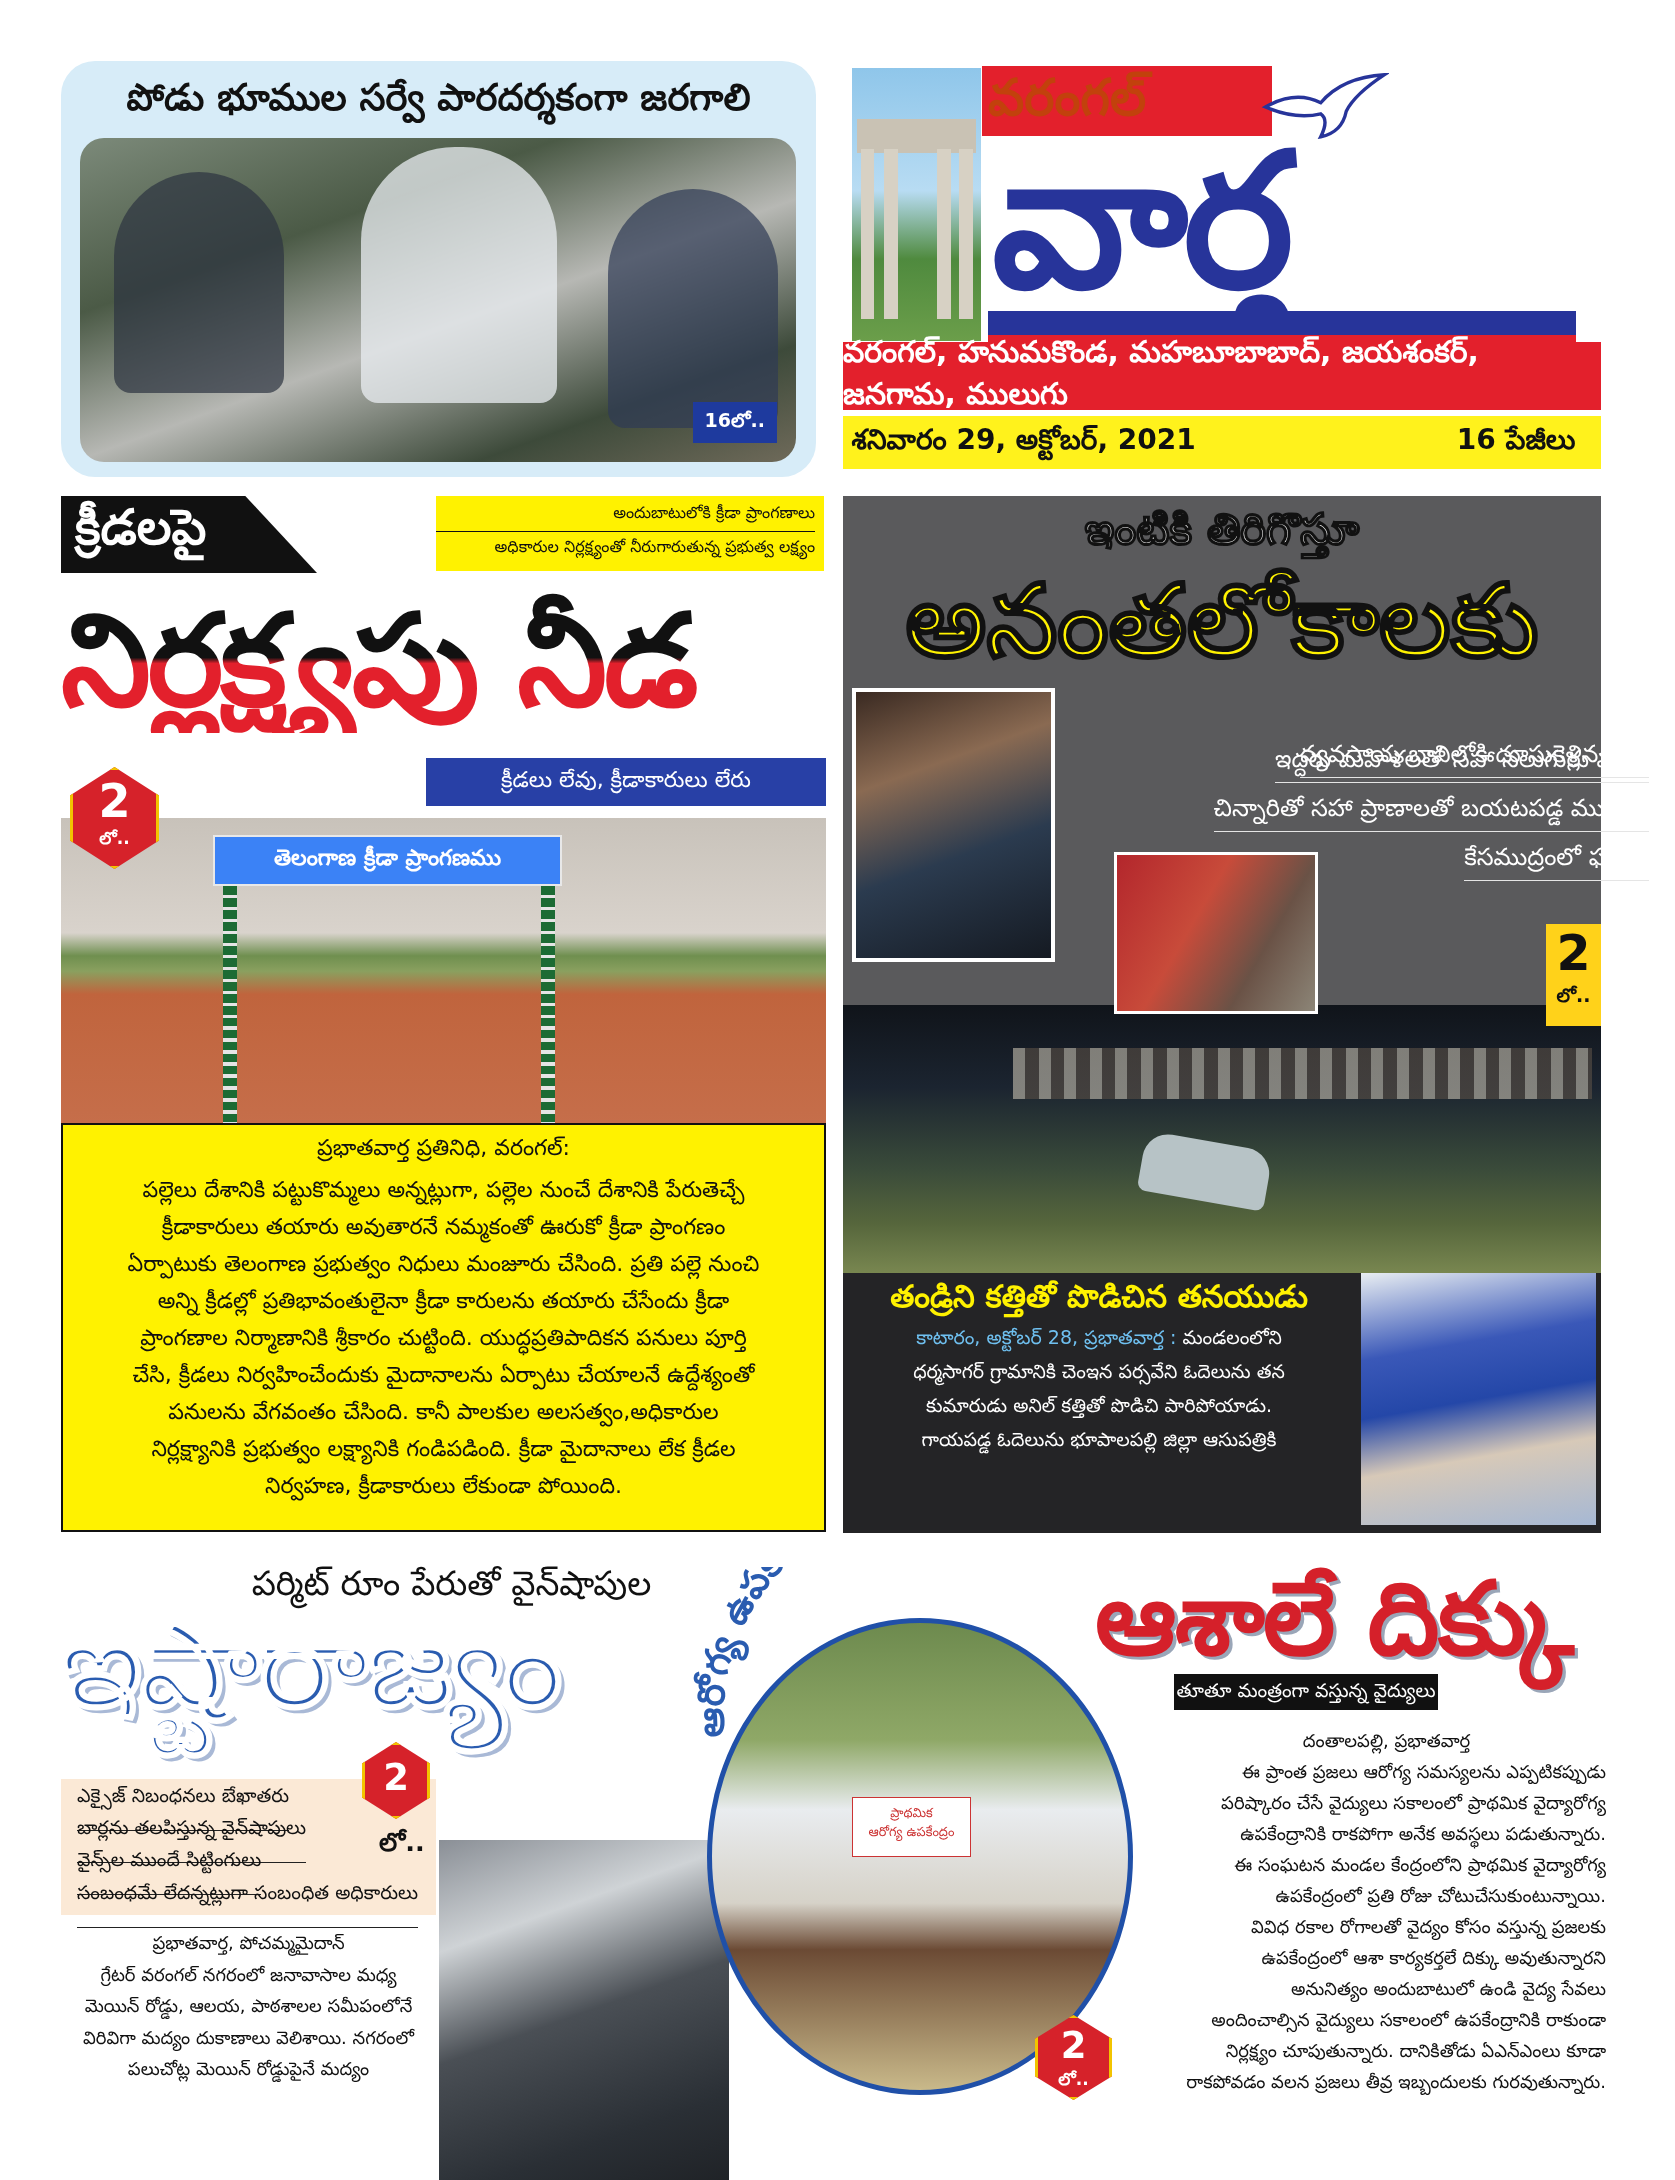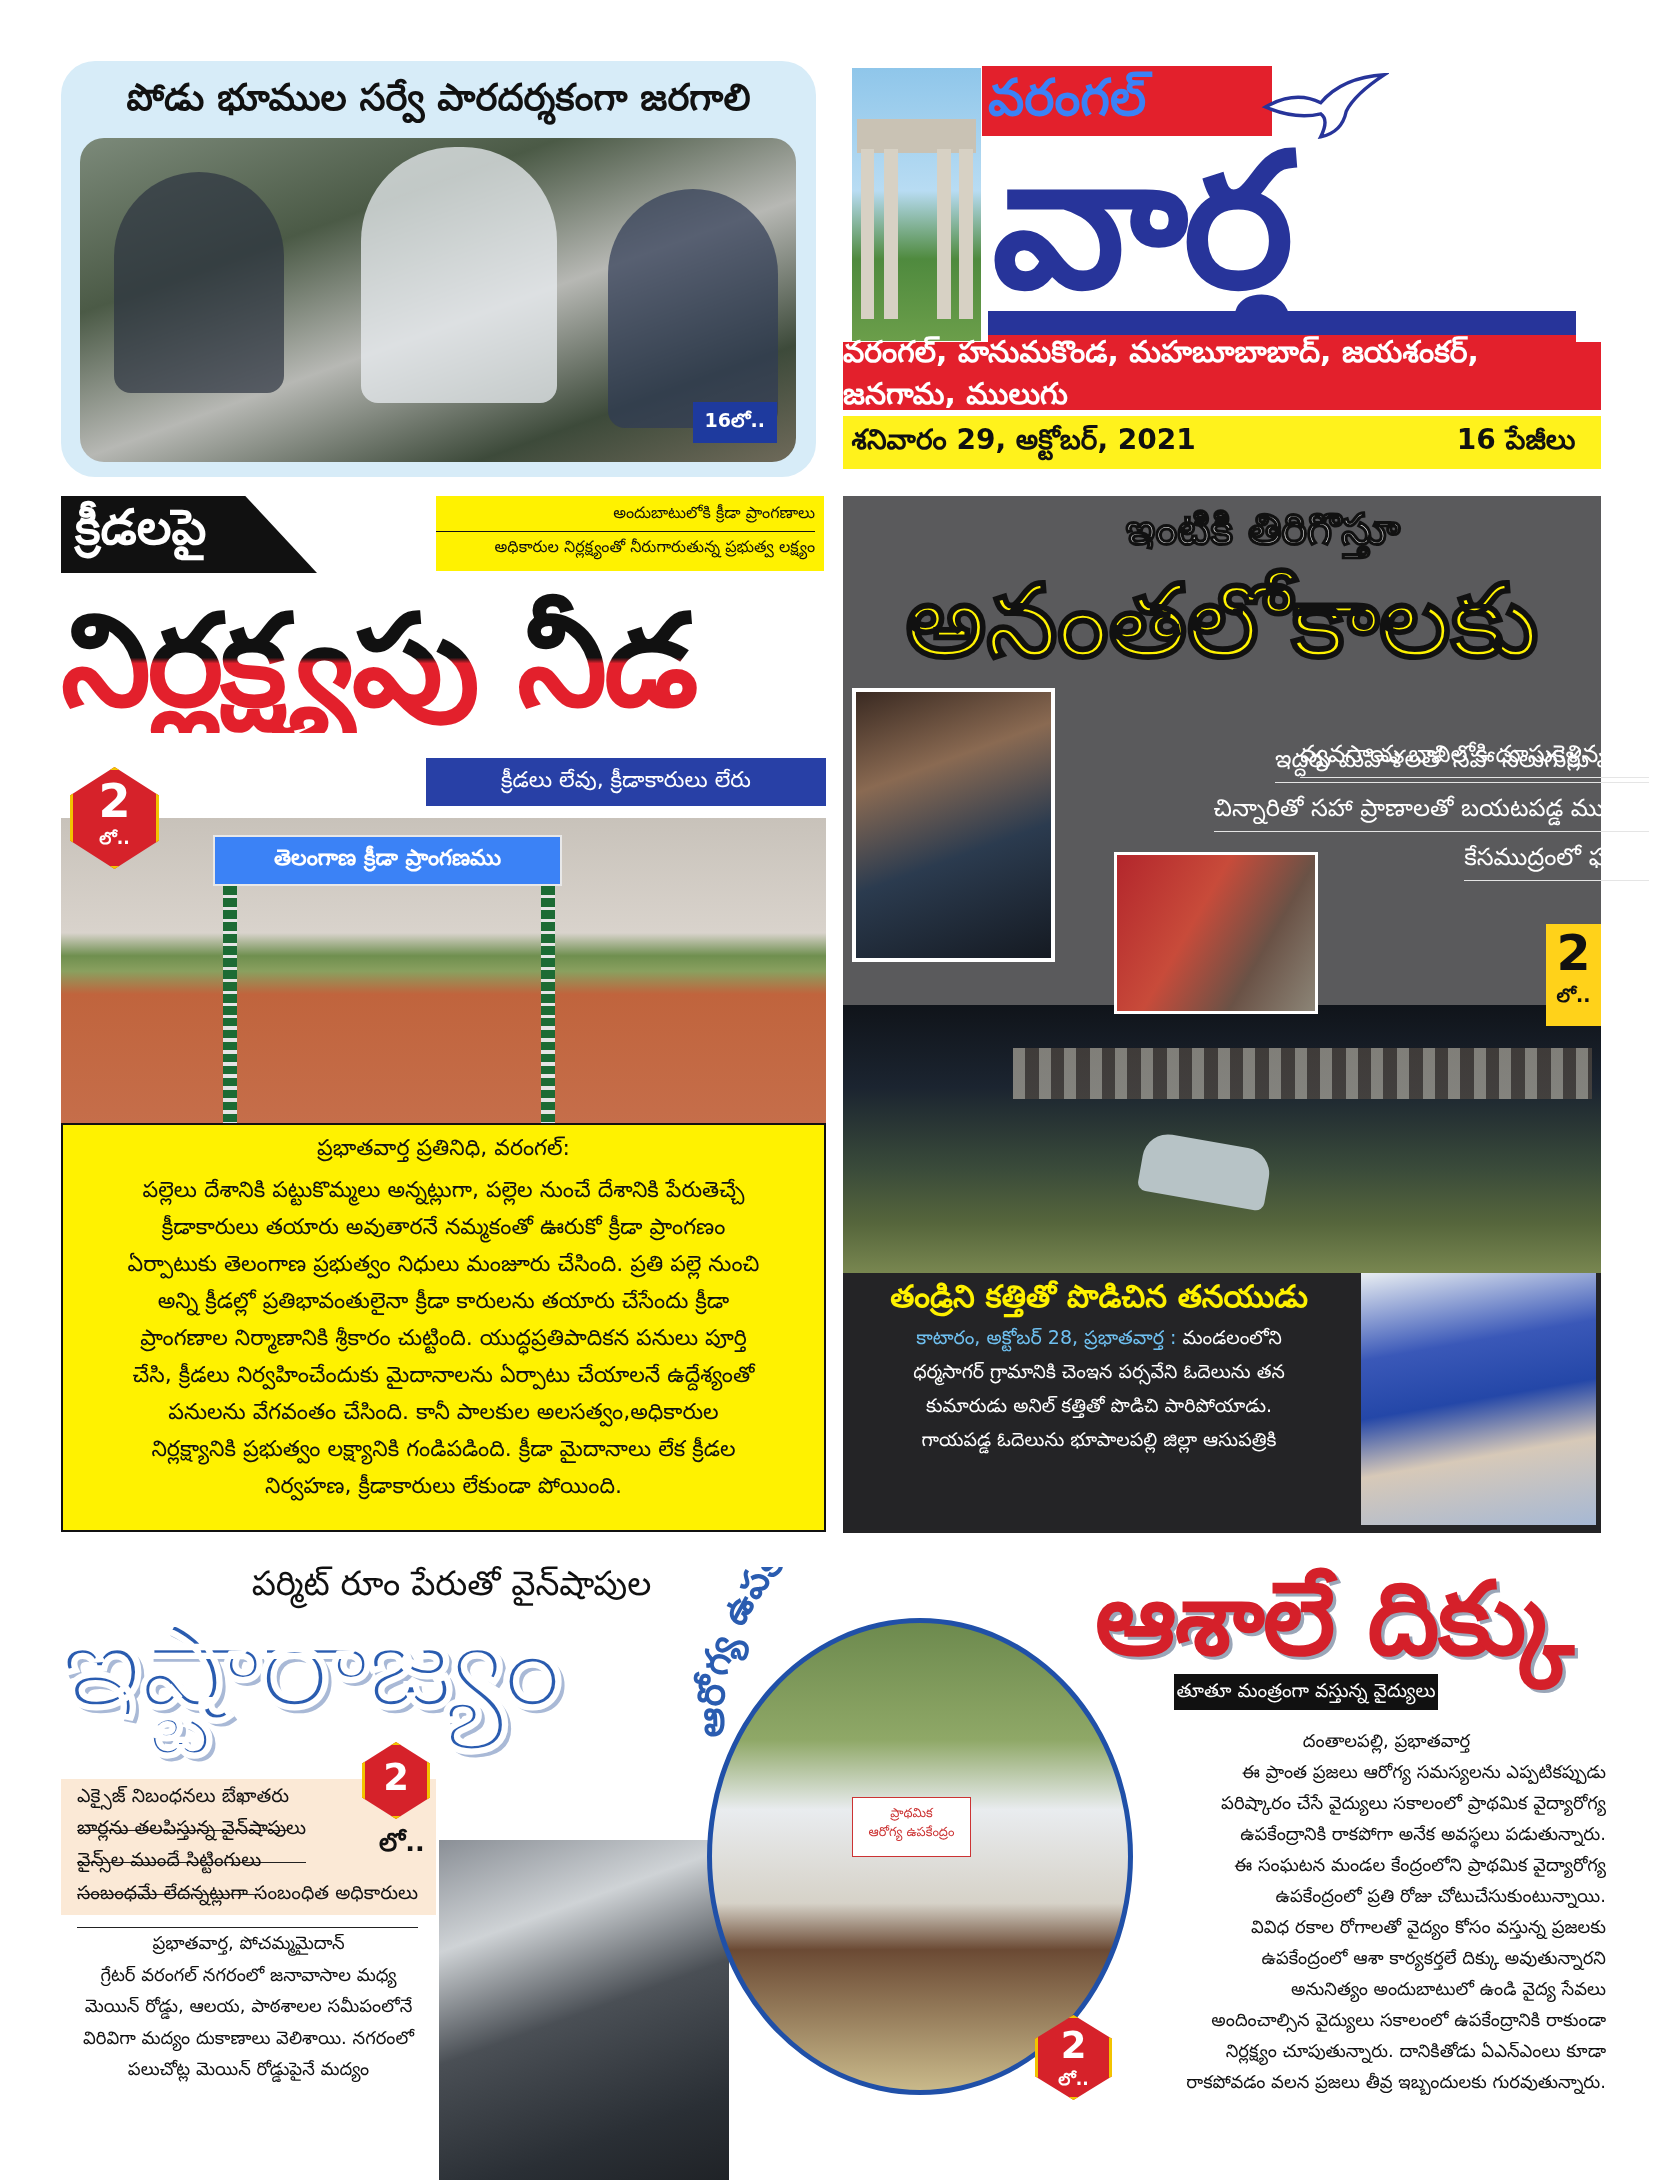--- a/index.html
+++ b/index.html
@@ -48,21 +48,21 @@
     background: linear-gradient(180deg,#c8c2ba 0%,#d9d3cc 30%,#6f8f4f 36%,#8aa05f 40%,#c0643d 46%,#c97452 100%); }
   #sports-sign { left: 213px; top: 835px; width: 349px; height: 51px; background: #3b82f6; color:#fff; font-size: 22px; font-weight:bold; display:flex; align-items:center; justify-content:center; border: 2.6px solid #e8e8e8; }
   .post { position:absolute; width: 13.6px; background: repeating-linear-gradient(180deg,#1c6b34 0 8.5px,#e5e5e5 8.5px 12px); }
   #sports-body-box { left: 61px; top: 1123px; width: 765px; height: 409px; background: #fff200; border: 2.6px solid #111; }
   #sports-body-box .dateline { font-size: 22px; text-align:center; margin-top: 10.2px; }
   #sports-body-box .lines { margin-top: 5.1px; }
   #sports-body-box .line { font-size: 22px; line-height: 37px; text-align:center; }
 
   
   #acc-box { left: 843px; top: 496px; width: 758px; height: 543px; background: #5a5a5c; }
-  #acc-kicker { left: 843px; top: 504px; width: 758px; font-size: 43px; font-weight: bold; color: #fff; text-align:center;margin-left:41px; -webkit-text-stroke: 1.7px #111; }
+  #acc-kicker { left: 843px; top: 504px; width: 758px; font-size: 43px; font-weight: bold; color: #fff; text-align:center; -webkit-text-stroke: 1.7px #111; }
   #acc-head { left: 843px; top: 562px; width: 758px; font-size: 101px; line-height: 119px; font-weight: bold; color: #fff200; text-align:center; -webkit-text-stroke: 2.6px #111; }
   #child-photo { left: 852px; top: 688px; width: 203px; height: 274px; background: linear-gradient(160deg,#3a2a22 0%,#8a6a52 30%,#2b3b4f 60%,#151a22 100%); border: 4.3px solid #fff; }
   #woman-photo { left: 1114px; top: 852px; width: 204px; height: 162px; background: linear-gradient(120deg,#b3262c 0%,#c84b3a 40%,#6a5246 70%,#8c8577 100%); border: 3.4px solid #fff; }
   .acc-sub { position:absolute; right: 25.6px; font-size: 24px; color: #fff; text-align:right; border-bottom: 1.7px solid #e5e5e5; padding-bottom: 3.4px; }
   #acc-badge { left: 1546px; top: 924px; width: 55px; height: 102px; background: #ffd21a; color:#111; text-align:center; font-weight:bold; }
   #acc-badge .n { font-size: 49px; line-height: 60px; }
   #acc-badge .l { font-size: 19px; }
   #night-photo { left: 843px; top: 1005px; width: 758px; height: 273px; background: linear-gradient(180deg,#10141a 0%,#1b2430 30%,#3a4b3a 60%,#56663c 80%,#7c8a52 100%); }
   #night-photo .crowd { position:absolute; left: 170px; top: 43px; width: 579px; height: 51px; background: repeating-linear-gradient(90deg,#c7c0b0 0 12px,#5b5046 12px 25.6px); opacity:.6; }
   #night-photo .car { position:absolute; left: 298px; top: 136px; width: 128px; height: 60px; background: #b7c3c6; border-radius: 25.6px 25.6px 8.5px 8.5px; transform: rotate(10deg); }
@@ -112,21 +112,21 @@
 </div>
 
 <div id="mast-photo" class="photo">
   <div class="arch-top"></div>
   <div class="col" style="left:8.5px"></div>
     <div class="col" style="left:32px"></div>
   <div class="col" style="left:85px"></div>
     <div class="col" style="left:107px"></div>
 </div>
 <div id="mast-red" class="abs"></div>
-<div id="mast-small" class="abs" style="color:#3b82f6">వరంగల్</div>
+<div id="mast-small" class="abs" style="color:#c2410c">వరంగల్</div>
 <svg id="dove-icon" class="abs" viewBox="0 0 150 80">
   <path d="M5 40 Q40 20 70 35 Q95 5 145 2 Q110 25 100 45 Q95 70 70 75 Q80 55 70 48 Q40 55 5 40 Z" fill="#fff" stroke="#27349a" stroke-width="4"></path>
 </svg>
 <div id="mast-big" class="abs">వార్త</div>
 <div id="mast-bar" class="abs"></div>
 <div id="mast-bar2" class="abs"></div>
 <div id="districts" class="abs">వరంగల్, హనుమకొండ, మహబూబాబాద్, జయశంకర్, జనగామ, ములుగు</div>
 <div id="dateline" class="abs">
   <span>శనివారం 29, అక్టోబర్, 2021</span>
   <span>16 పేజీలు</span>

